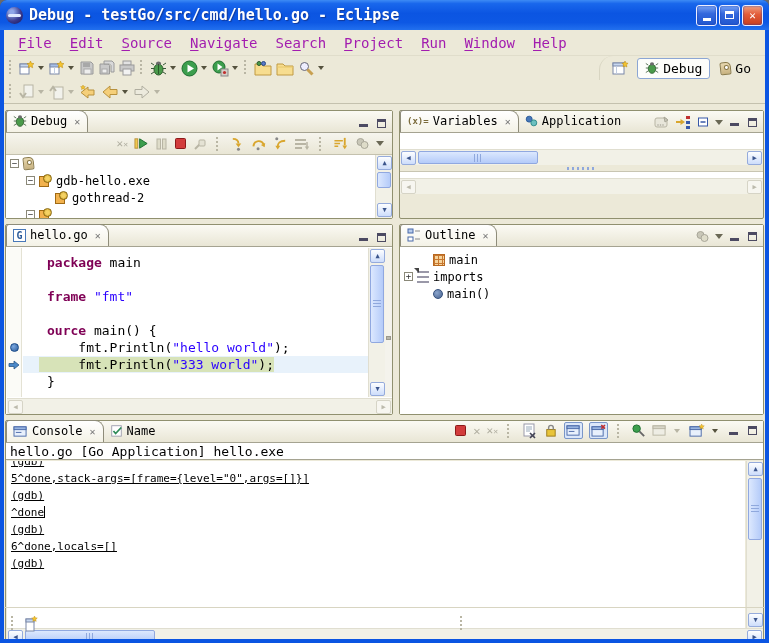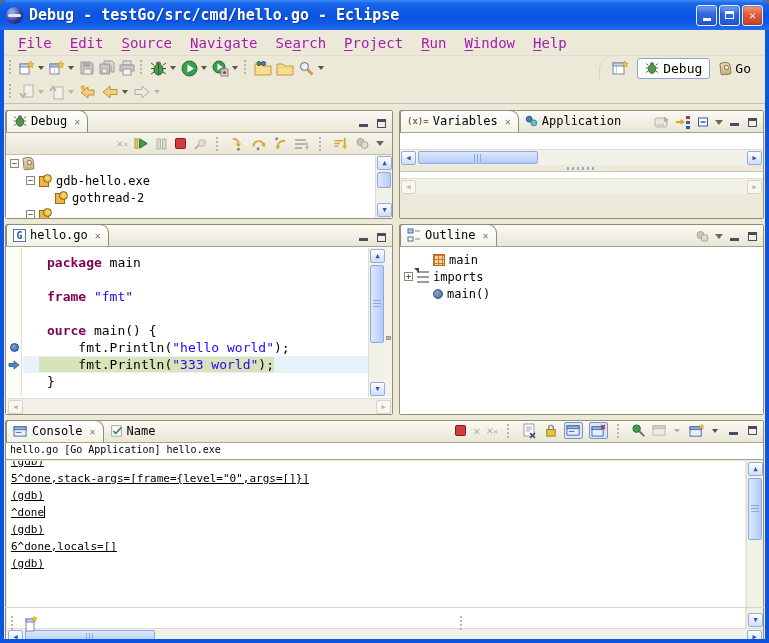--- a/index.html
+++ b/index.html
@@ -98,21 +98,21 @@
   .cline { height:17px; font-size:13px; white-space:pre; padding-left:24px; line-height:17px; }
   .cline.cur { background:#e8f2fb; }
   .curwrap { background:#d7e3b8; box-shadow:-8px 0 0 #d7e3b8; }
   .c-kw { color:#7f0055; font-weight:bold; }
   .c-pl { color:#000; }
   .c-str { color:#2a00ff; }
   .overview { position:absolute; right:0; top:1px; bottom:17px; width:7px; background:#f4f3ec; }
   .ov-tick { position:absolute; right:1px; width:5px; height:4px; background:#b9b7aa; border:1px solid #9a988c; }
 
   
-  .con-label { height:17px; background:#fff; border-bottom:1px solid #a5a391; font-size:10px; padding:1px 4px; white-space:nowrap; }
+  .con-label { height:17px; background:#fff; border-bottom:1px solid #a5a391; font-size:13px; padding:1px 4px; white-space:nowrap; }
   .con-body { position:absolute; left:1px; right:18px; top:40px; bottom:17px; background:#fff; overflow:hidden; }
   .conline { font-size:11px; height:17px; line-height:17px; padding-left:4px; white-space:pre; }
   .caret { display:inline-block; width:1px; height:12px; background:#000; vertical-align:-2px; }
 
   
   .statusbar { position:absolute; left:0; right:0; bottom:0; height:32px; border-top:1px solid #d8d5c2; display:flex; align-items:center; }
 
   .hdr-row { height:18px; background:linear-gradient(180deg,#fcfbf7,#e9e6d5); border-bottom:1px solid #c8c5b2; display:flex; align-items:center; font-size:12px; padding:0 5px; }
   .sash-h { height:6px; display:flex; align-items:center; justify-content:center; }
   .sash-h .dots { width:30px; height:3px; background:repeating-linear-gradient(90deg,#8fa8dd 0 2px, transparent 2px 5px); }

